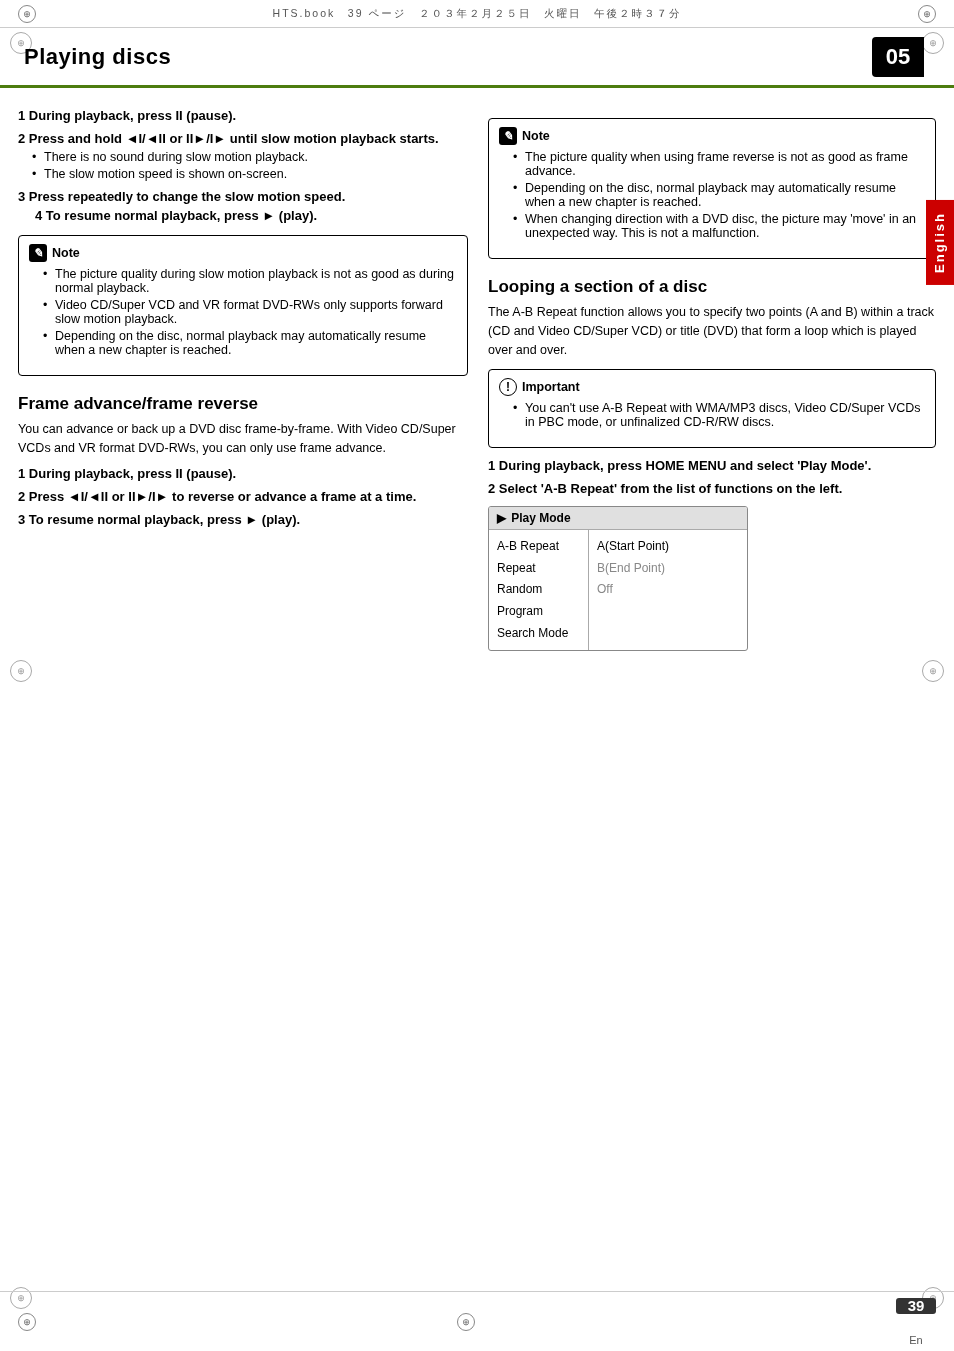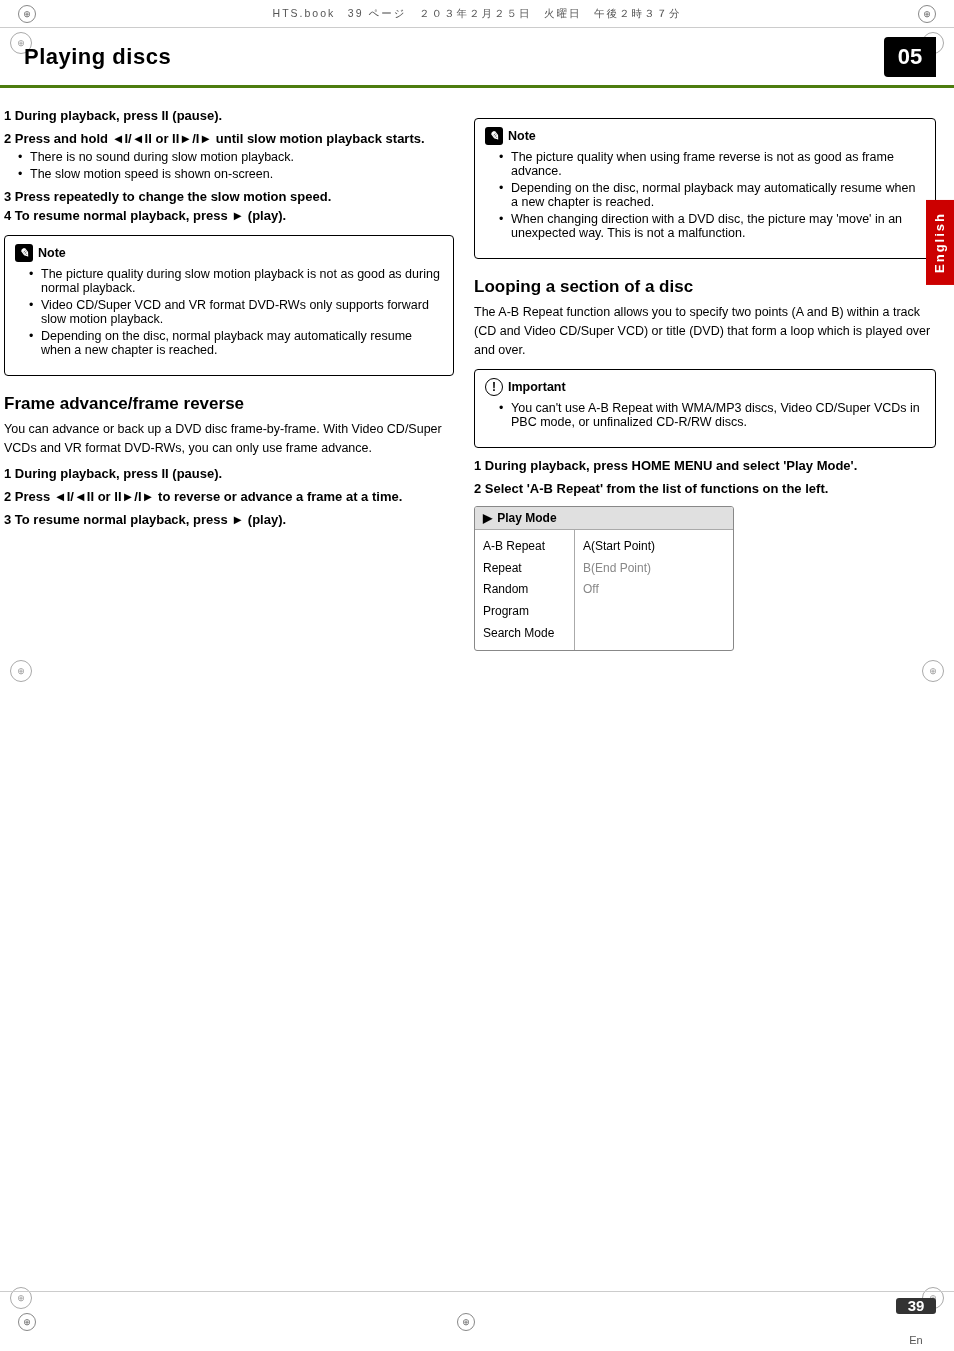--- a/index.html
+++ b/index.html
@@ -49,21 +49,21 @@
       padding: 0 24px;
     }
     .header-title {
       font-size: 22px;
       font-weight: bold;
       color: #000;
       letter-spacing: 0.5px;
     }
     .chapter-badge {
       position: absolute;
-      right: 18px;
+      right: 30px;
       top: 50%;
       transform: translateY(-50%);
       background: #000;
       color: #fff;
       font-size: 22px;
       font-weight: bold;
       width: 52px;
       height: 40px;
       display: flex;
       align-items: center;
@@ -85,21 +85,21 @@
       text-orientation: mixed;
       transform: rotate(180deg);
       padding: 12px 6px;
       letter-spacing: 2px;
       z-index: 10;
     }
 
     
     .main-content {
       display: flex;
-      padding: 20px 18px 20px 4px;
+      padding: 20px 18px 20px 18px;
       gap: 20px;
     }
 
     
     .left-col {
       width: 450px;
       flex-shrink: 0;
     }
 
     
@@ -281,21 +281,21 @@
     }
     .corner-tl { top: 32px; left: 10px; }
     .corner-tr { top: 32px; right: 10px; }
     .corner-ml { top: 660px; left: 10px; }
     .corner-mr { top: 660px; right: 10px; }
     .corner-bl { bottom: 42px; left: 10px; }
     .corner-br { bottom: 42px; right: 10px; }
 
     .mb4 { margin-bottom: 4px; }
     .mb8 { margin-bottom: 8px; }
-    .mb12 { margin-bottom: 12px; }
+    .mb12 { margin-bottom: 12px; margin-left: 17px; }
   </style>
 </head>
 <body>
 
 <div class="corner-mark corner-tl">⊕</div>
 <div class="corner-mark corner-tr">⊕</div>
 <div class="corner-mark corner-ml">⊕</div>
 <div class="corner-mark corner-mr">⊕</div>
 <div class="corner-mark corner-bl">⊕</div>
 <div class="corner-mark corner-br">⊕</div>

